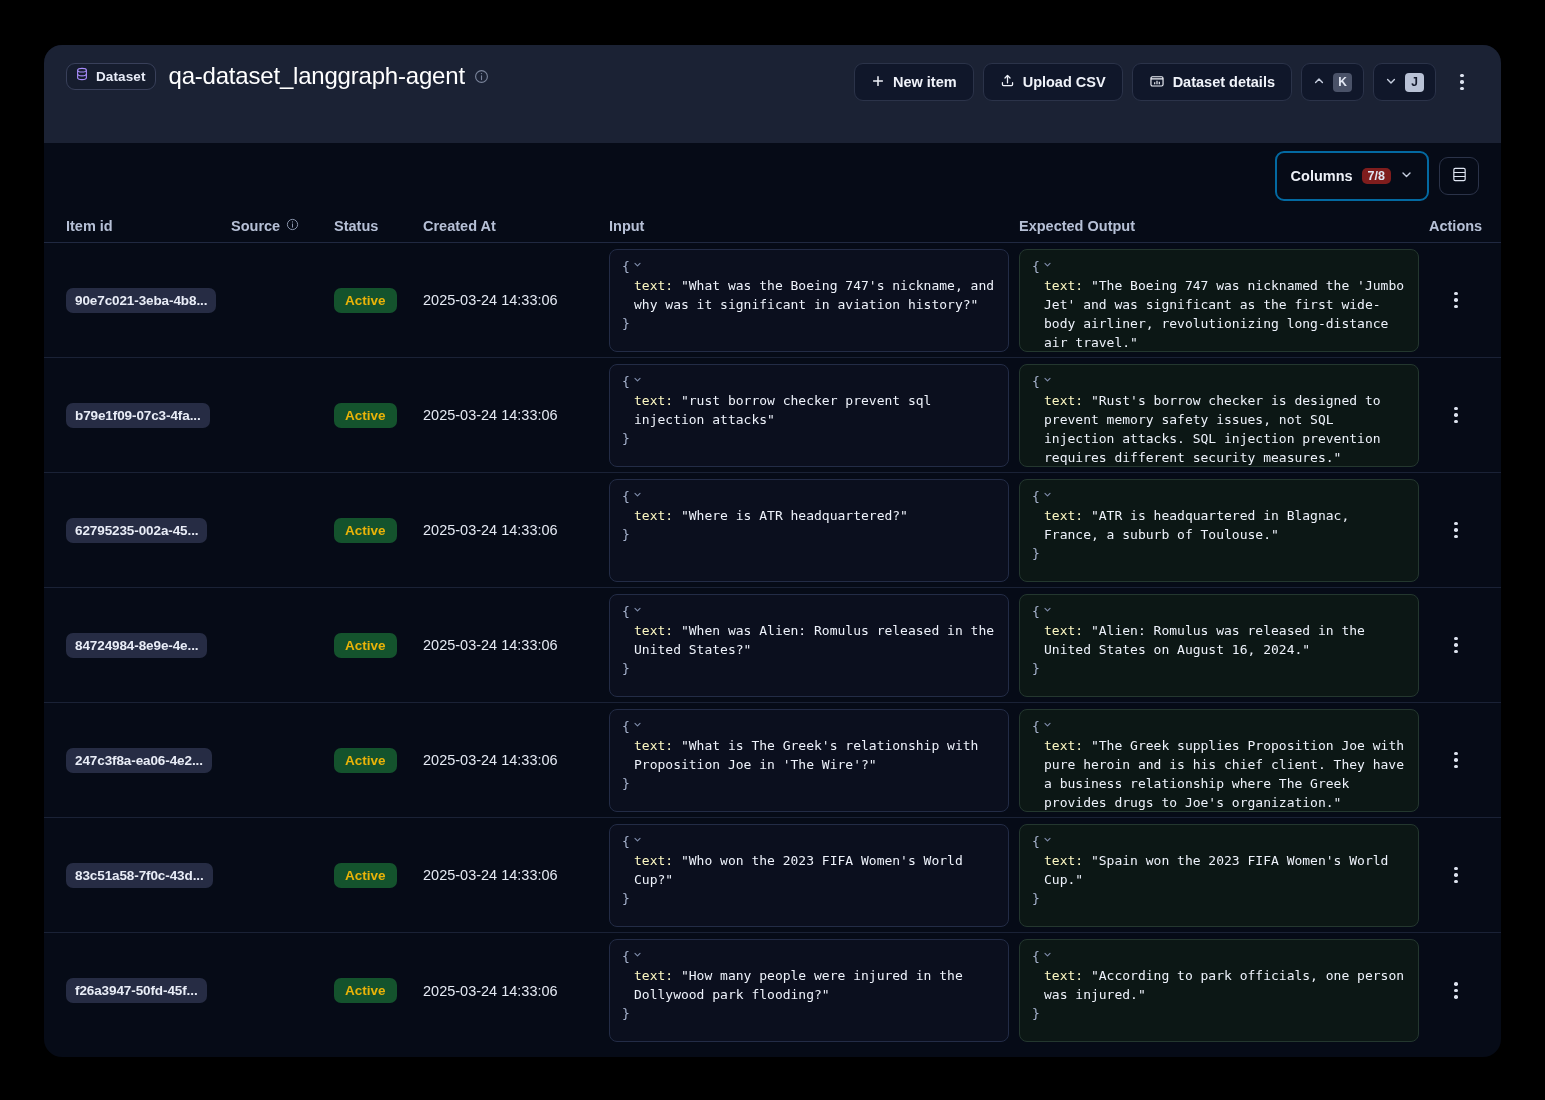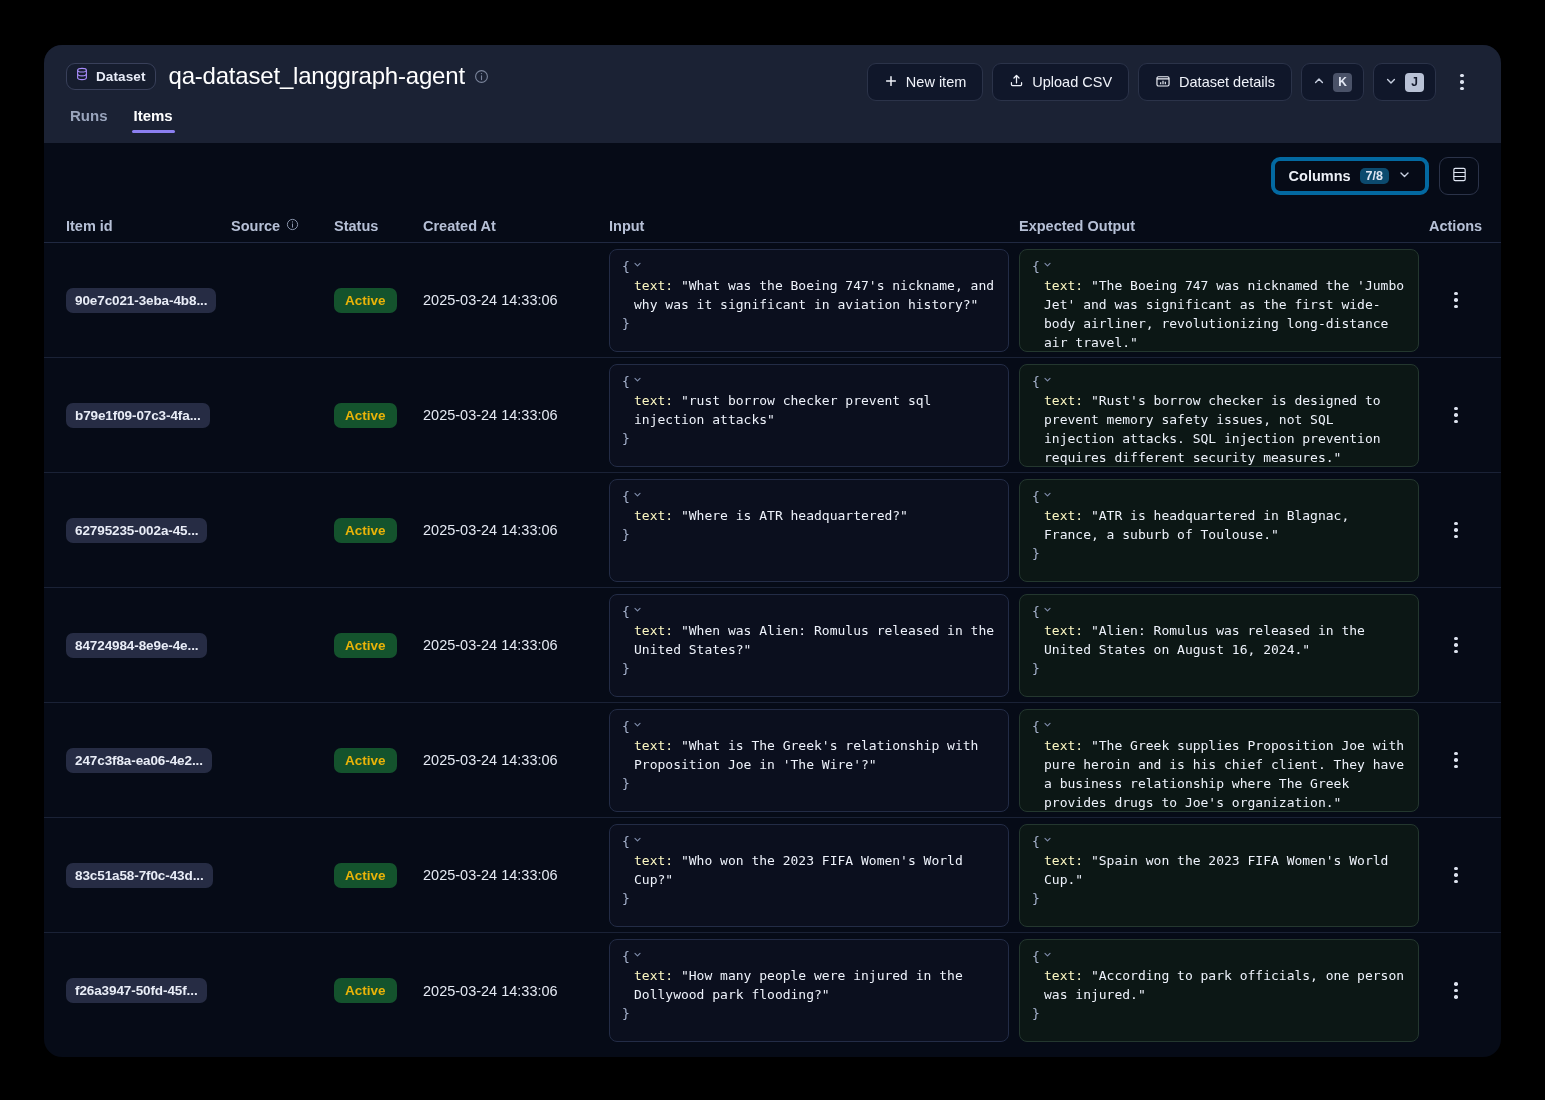--- a/index.html
+++ b/index.html
@@ -47,21 +47,21 @@
   .header-actions {
     position: absolute; right: 22px; top: 18px;
     display: flex; align-items: center; gap: 9px;
   }
   .hbtn {
     display: inline-flex; align-items: center; gap: 8px;
     height: 38px; padding: 0 16px;
     background: #10172a;
     border: 1px solid #2b3349;
     border-radius: 9px;
-    color: #f0f3fa; font-size: 14.5px; font-weight: 400;
+    color: #f0f3fa; font-size: 14.5px; font-weight: 700;
     cursor: pointer; white-space: nowrap;
   }
   .kbtn {
     display: inline-flex; align-items: center; gap: 8px;
     height: 38px; padding: 0 11px;
     background: #10172a;
     border: 1px solid #2b3349;
     border-radius: 9px;
     cursor: pointer;
   }
@@ -93,28 +93,28 @@
     content: ""; position: absolute; left: -2px; right: -2px; bottom: 0;
     height: 3px; background: #8b7ff0; border-radius: 2px;
   }
   
   .toolbar {
     height: 66px; display: flex; align-items: center; justify-content: flex-end;
     padding: 0 22px; gap: 10px;
   }
   .columns-btn {
     display:inline-flex; align-items:center; gap:9px;
-    height: 38px; padding: 0 14px;
+    height: 50px; padding: 0 14px;
     background: transparent;
-    border: 4px solid #0369a1; border-radius: 9px;
+    border: 2px solid #0369a1; border-radius: 9px;
     color: #edf0f7; font-size: 14.5px; font-weight: 700;
     cursor: pointer;
   }
   .count-pill {
-    background: #0c4a6e; color: #dfe5f2;
+    background: #7f1d1d; color: #dfe5f2;
     border-radius: 5px; padding: 1px 6px;
     font-size: 12.5px; font-weight: 700;
   }
   .icon-btn {
     width: 40px; height: 38px;
     background: transparent; border: 1px solid #2b3349; border-radius: 9px;
     display:flex; align-items:center; justify-content:center; cursor:pointer;
   }
   
   .tbl { width: 100%; }
@@ -252,24 +252,20 @@
 
       <button class="dots-btn">
         <span class="dots-v">
             <i></i>
             <i></i>
             <i></i>
           </span>
       </button>
     </div>
 
-    <div class="tabs">
-      <div class="tab">Runs</div>
-      <div class="tab active">Items</div>
-    </div>
   </div>
 
   <div class="toolbar">
     <button class="columns-btn">
       <span>Columns</span>
       <span class="count-pill">7/8</span>
       <span>
         <svg width="13" height="13" viewBox="0 0 13 13" fill="none" stroke="#c7cfe0" stroke-width="1.4" stroke-linecap="round" stroke-linejoin="round">
             <path d="M3 5l3.5 3.5L10 5"></path>
           </svg>

